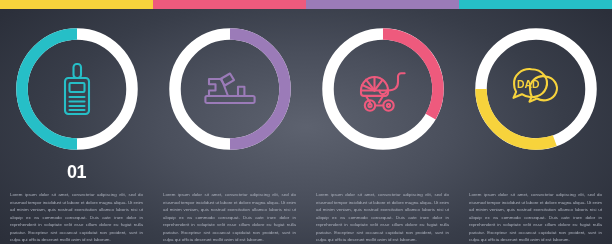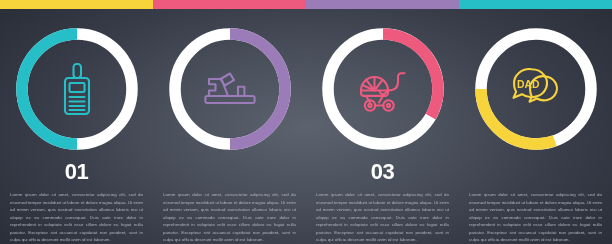--- a/index.html
+++ b/index.html
@@ -69,21 +69,21 @@
     height: 126px;
     display: flex;
     align-items: center;
     justify-content: center;
   }
   .icon-svg { display: block; }
 
   
   .num {
     margin-top: 7px;
-    font-size: 22px;
+    font-size: 18px;
     font-weight: bold;
     color: #ffffff;
     letter-spacing: -0.5px;
     line-height: 1;
     text-align: center;
   }
 
   
   .desc {
     margin-top: 6px;
@@ -172,21 +172,20 @@
             <line x1="9" y1="32" x2="13" y2="38.5"></line>
             <line x1="26" y1="32" x2="22" y2="38.5"></line>
             <circle cx="13" cy="41.5" r="5.2"></circle>
             <circle cx="13" cy="41.5" r="1.6"></circle>
             <circle cx="31.5" cy="41.5" r="5.2"></circle>
             <circle cx="31.5" cy="41.5" r="1.6"></circle>
             <line x1="18.2" y1="41.5" x2="26.3" y2="41.5"></line>
           </svg>
         </div>
       </div>
-      <div class="num">03</div>
       <div class="desc">Lorem ipsum dolor sit amet, consectetur adipiscing elit, sed do eiusmod tempor incididunt ut labore et dolore magna aliqua. Ut enim ad minim veniam, quis nostrud exercitation ullamco laboris nisi ut aliquip ex ea commodo consequat. Duis aute irure dolor in reprehenderit in voluptate velit esse cillum dolore eu fugiat nulla pariatur. Excepteur sint occaecat cupidatat non proident, sunt in culpa qui officia deserunt mollit anim id est laborum.</div>
     </div>
 
     <div class="col">
       <div class="ring-wrap">
         <svg class="ring-svg" viewBox="0 0 126 126">
           <circle cx="63" cy="63" r="55" fill="none" stroke="#ffffff" stroke-width="11.5"></circle>
           <path id="arc-04" fill="none" stroke-width="11.5" stroke-linecap="butt" d="M 81.81 114.68 A 55 55 0 0 1 8.00 63.00" stroke="#F7D33C"></path>
         </svg>
         <div class="icon-holder">

